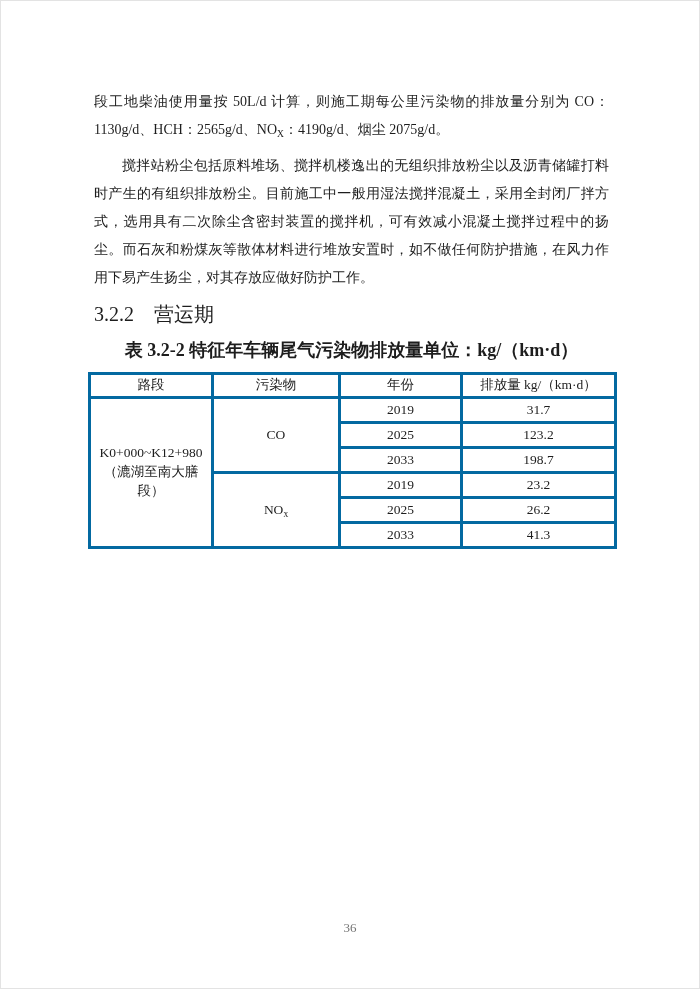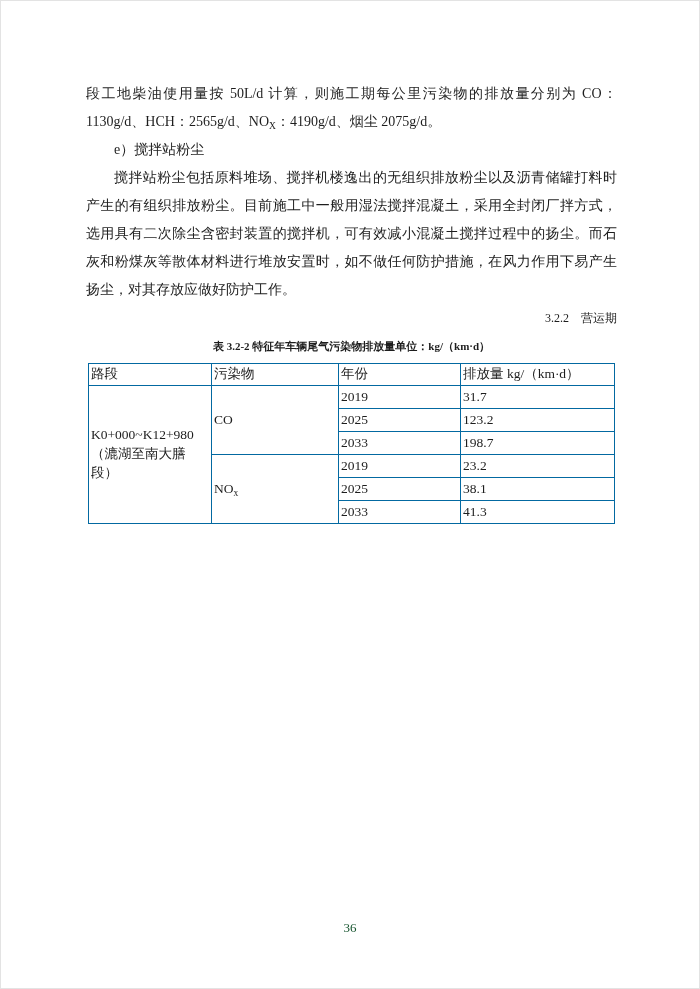--- a/index.html
+++ b/index.html
@@ -14,77 +14,76 @@
     overflow:hidden;
   }
   .body-text {
     position:absolute;
     left:85px; top:79px;
     width:531px;
     font-size:14px;
     line-height:28px;
     text-align:justify;
   }
-  .body-text p { margin:0; padding:0; }
+  .body-text p { margin:8px; padding:0; }
   .para-indent { text-indent:2em; }
   .list-item  { text-indent:2em; }
-  .section-heading { font-size:12px; text-align:right; }
+  .section-heading { font-size:20px; text-align:left; }
   .table-title {
     text-align:center;
     font-weight:bold;
-    font-size:11px;
+    font-size:18px;
     text-indent:0;
   }
   sub.chem {
     font-size:9.5px;
     vertical-align:-3px;
     line-height:0;
   }
   table.emissions {
     border-collapse:collapse;
     table-layout:fixed;
     width:526px;
     margin:3px 0 0 2px;
   }
   table.emissions th, table.emissions td {
-    border:1px solid #0369a1;
+    border:3px solid #0369a1;
     font-weight:normal;
     font-size:13.5px;
-    text-align:left;
+    text-align:center;
     vertical-align:middle;
     padding:0 2px;
     line-height:1.4;
     height:22px;
     color:#1d1d1d;
   }
   table.emissions th { height:21px; }
   td.road-cell { font-size:13.5px; line-height:1.55; }
   .page-number {
     position:absolute;
     top:919px; left:0;
     width:100%;
     text-align:center;
     font-size:13px;
-    color:#14532d;
+    color:#737373;
   }
 </style>
 </head>
 <body>
 
 <div class="page">
 
   <div class="body-text">
 
     <p><span>段工地柴油使用量按 50L/d 计算，则施工期每公里污染物的排放量分别为 CO：1130g/d、HCH：2565g/d、NO</span><sub class="chem">X</sub><span>：4190g/d、烟尘 2075g/d。</span></p>
 
 
 
 
 
-    <p class="list-item">e）搅拌站粉尘</p>
 
     <p class="para-indent">搅拌站粉尘包括原料堆场、搅拌机楼逸出的无组织排放粉尘以及沥青储罐打料时产生的有组织排放粉尘。目前施工中一般用湿法搅拌混凝土，采用全封闭厂拌方式，选用具有二次除尘含密封装置的搅拌机，可有效减小混凝土搅拌过程中的扬尘。而石灰和粉煤灰等散体材料进行堆放安置时，如不做任何防护措施，在风力作用下易产生扬尘，对其存放应做好防护工作。</p>
 
     <p class="section-heading">3.2.2　营运期</p>
 
 
     <p class="table-title">表 3.2-2 特征年车辆尾气污染物排放量单位：kg/（km·d）</p>
 
     <table class="emissions">
       <colgroup>
@@ -114,21 +113,21 @@
         <td>2033</td>
         <td>198.7</td>
       </tr>
       <tr>
         <td rowspan="3"><span>NO</span><sub class="chem">x</sub></td>
         <td>2019</td>
         <td>23.2</td>
       </tr>
       <tr>
         <td>2025</td>
-        <td>38.1</td>
+        <td>26.2</td>
       </tr>
       <tr>
         <td>2033</td>
         <td>41.3</td>
       </tr>
     </tbody>
       </table>
 
   </div>
 

